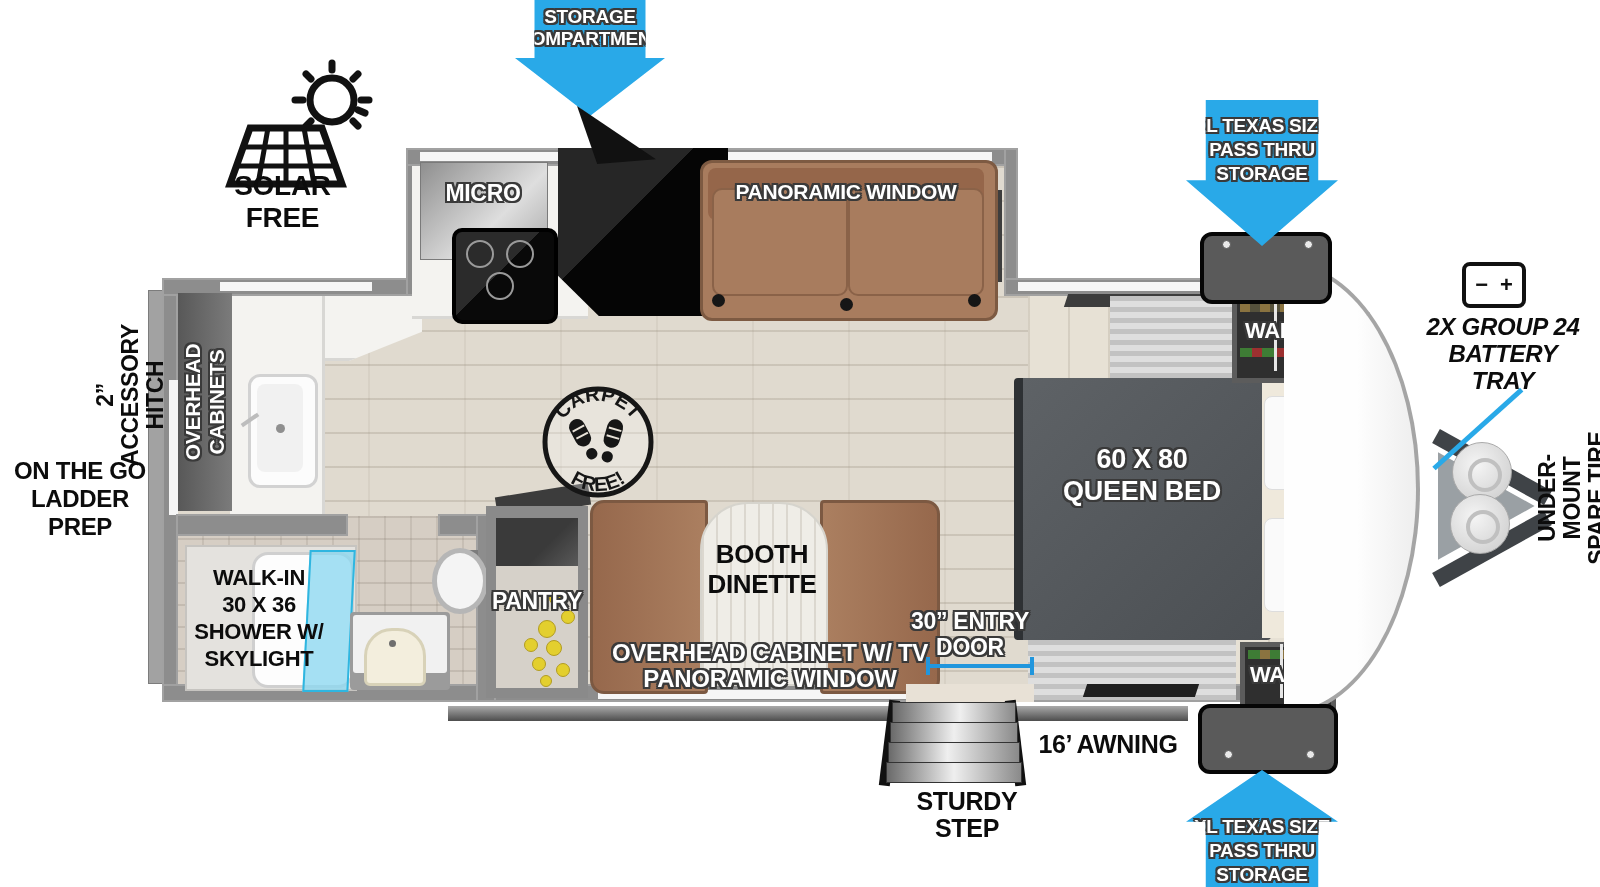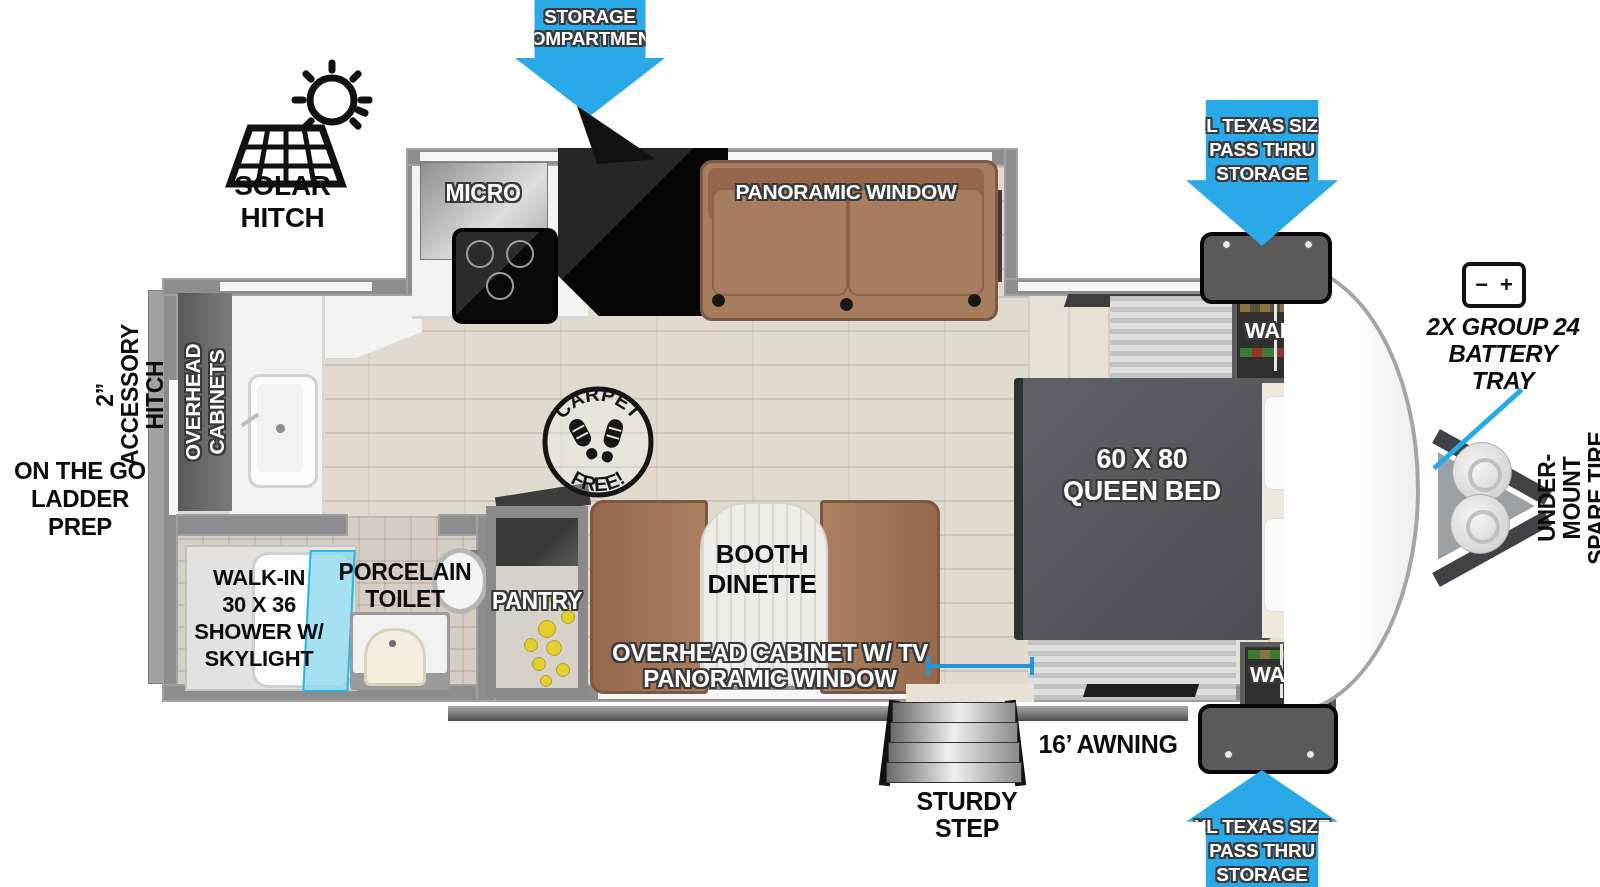--- a/index.html
+++ b/index.html
@@ -84,24 +84,20 @@
   <div class="abs" style="left:306px;top:550px;width:42px;height:138px;background:rgba(140,215,240,.78);border:2px solid #2fb6e0;transform:skewX(-3deg);"></div>
   <div class="abs ctr txtK" style="left:178px;top:548px;width:162px;height:116px;font-size:22px;line-height:27px;margin-top:12px;">
     <span>WALK-IN</span>
     <span>30 X 36</span>
     <span>SHOWER W/</span>
     <span>SKYLIGHT</span>
   </div>
 
   <div class="abs" style="left:466px;top:550px;width:12px;height:56px;background:#7c7c7c;"></div>
   <div class="abs" style="left:432px;top:548px;width:46px;height:56px;background:#f4f4f4;border:5px solid #b6b6b6;border-radius:50%;"></div>
-  <div class="abs ctr txtK" style="left:334px;top:558px;width:142px;height:56px;font-size:23px;line-height:27px;">
-    <span>PORCELAIN</span>
-    <span>TOILET</span>
-  </div>
 
   <div class="abs" style="left:350px;top:612px;width:100px;height:78px;background:#9b9b9b;border-radius:4px;"></div>
   <div class="abs" style="left:353px;top:615px;width:94px;height:58px;background:#f1f1f1;border-radius:3px;"></div>
   <div class="abs" style="left:364px;top:628px;width:56px;height:52px;background:#f3eedd;border:3px solid #d8d2b8;border-radius:28px 28px 6px 6px;"></div>
   <div class="abs dot" style="left:389px;top:640px;width:7px;height:7px;background:#6e6e6e;"></div>
 
   <div class="abs" style="left:496px;top:490px;width:94px;height:22px;background:#3c3c3c;transform:rotate(-9deg);"></div>
   <div class="abs" style="left:486px;top:506px;width:102px;height:192px;background:#8a8a8a;"></div>
   <div class="abs" style="left:496px;top:518px;width:82px;height:170px;background:#d6d1c9;"></div>
   <div class="abs" style="left:496px;top:518px;width:82px;height:48px;background:linear-gradient(135deg,#3a3a3a 60%,#5a5a5a);"></div>
@@ -216,20 +212,24 @@
   <div class="abs" style="left:1284px;top:262px;width:132px;height:446px;background:linear-gradient(90deg,#fefefe 55%,#eeeeee);border:4px solid #a5a5a5;border-left:none;border-radius:0 100% 100% 0 / 0 50% 50% 0;"></div>
 
   <div class="abs" style="left:1200px;top:232px;width:124px;height:64px;background:#5a5a5a;border:4px solid #060606;border-radius:12px;"></div>
   <div class="abs rivet" style="left:1222px;top:240px;"></div>
   <div class="abs rivet" style="left:1304px;top:240px;"></div>
   <div class="abs" style="left:1198px;top:704px;width:132px;height:62px;background:#5a5a5a;border:4px solid #060606;border-radius:12px;"></div>
   <div class="abs rivet" style="left:1224px;top:750px;"></div>
   <div class="abs rivet" style="left:1306px;top:750px;"></div>
 
   <div class="abs" style="left:906px;top:684px;width:128px;height:18px;background:#e8e1d6;"></div>
+  <div class="abs ctr txtW" style="left:888px;top:608px;width:164px;height:52px;font-size:23px;line-height:26px;">
+    <span>30” ENTRY</span>
+    <span>DOOR</span>
+  </div>
   <div class="abs" style="left:928px;top:664px;width:104px;height:4px;background:#2196dd;"></div>
   <div class="abs" style="left:926px;top:657px;width:4px;height:18px;background:#2196dd;"></div>
   <div class="abs" style="left:1030px;top:657px;width:4px;height:18px;background:#2196dd;"></div>
 
   <div class="abs" style="left:884px;top:700px;width:11px;height:86px;background:#111;transform:rotate(7deg);"></div>
   <div class="abs" style="left:1010px;top:700px;width:11px;height:86px;background:#111;transform:rotate(-7deg);"></div>
   <div class="abs" style="left:892px;top:702px;width:122px;height:19px;background:linear-gradient(90deg,#6a6a6a,#efefef 55%,#8a8a8a);border:1px solid #333;"></div>
   <div class="abs" style="left:890px;top:722px;width:126px;height:19px;background:linear-gradient(90deg,#6a6a6a,#efefef 50%,#8a8a8a);border:1px solid #333;"></div>
   <div class="abs" style="left:888px;top:742px;width:130px;height:19px;background:linear-gradient(90deg,#6a6a6a,#efefef 45%,#8a8a8a);border:1px solid #333;"></div>
   <div class="abs" style="left:886px;top:762px;width:134px;height:19px;background:linear-gradient(90deg,#6a6a6a,#efefef 50%,#8a8a8a);border:1px solid #333;"></div>
@@ -271,21 +271,21 @@
       <line x1="148" y1="68" x2="143" y2="63"></line>
       <line x1="96" y1="68" x2="101" y2="63"></line>
       <line x1="155" y1="55" x2="148" y2="52"></line>
     </g>
     <g stroke="#111" fill="#fff">
       <path d="M 40,70 L 112,70 L 132,126 L 20,126 Z" stroke-width="7"></path>
       <path d="M 58,70 L 48,126 M 76,70 L 76,126 M 94,70 L 104,126 M 35,89 L 119,89 M 28,108 L 126,108" stroke-width="5" fill="none"></path>
     </g>
   </svg>
   <div class="abs ctr txtK" style="left:200px;top:186px;width:165px;height:32px;font-size:28px;">
-    <span>SOLAR HITCH</span>
+    <span>SOLAR FREE</span>
   </div>
 
   <div class="abs ctr rot-ccw txtK" style="left:45px;top:369px;width:170px;height:52px;font-size:23px;line-height:25px;">
     <span>2” ACCESSORY</span>
     <span>HITCH</span>
   </div>
   <div class="abs ctr txtK" style="left:0;top:470px;width:160px;height:58px;font-size:24px;line-height:28px;">
     <span>ON THE GO</span>
     <span>LADDER PREP</span>
   </div>

